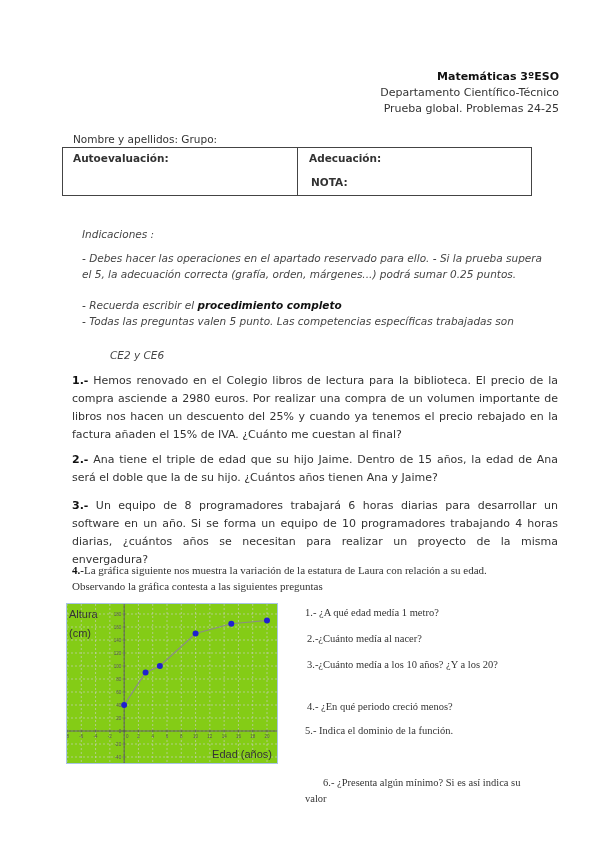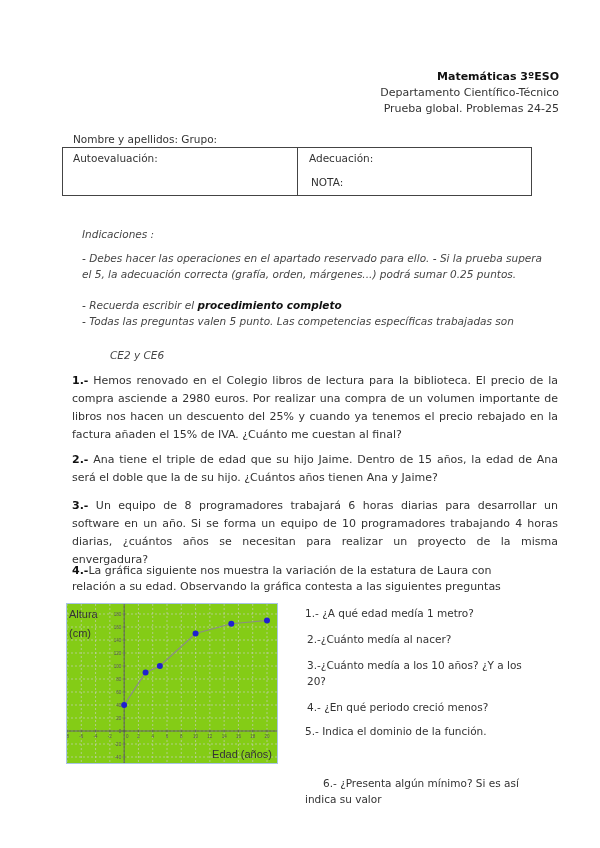--- a/index.html
+++ b/index.html
@@ -6,29 +6,29 @@
   body { width: 600px; height: 848px; position: relative; overflow: hidden;
          font-family: "DejaVu Sans", sans-serif; color: #222; }
   .abs { position: absolute; }
   .hdr { right: 41px; text-align: right; font-size: 11px; line-height: 16px; color: #333; }
   .hdr-title { top: 69px; font-weight: bold; color: #111; }
   .hdr-dept { top: 85px; }
   .hdr-test { top: 101px; margin-left: 36px; }
   .name-line { left: 73px; top: 133px; font-size: 10.5px; color: #333; }
   .info-box { left: 62px; top: 147px; width: 468px; height: 47px; border: 1.5px solid #444; }
   .info-box .divider { position: absolute; left: 234px; top: 0; bottom: 0; border-left: 1.5px solid #444; }
-  .info-box .cell-label { position: absolute; font-size: 10.5px; color: #333; }
+  .info-box .cell-label { position: absolute; font-size: 10.5px; color: #333; font-weight: bold; }
   .ind { left: 82px; font-size: 10.5px; line-height: 15.5px; font-style: italic; color: #444; width: 470px; }
   .ind b { font-weight: bold; color: #111; }
   .q { left: 72px; width: 486px; font-size: 11px; line-height: 18px; color: #333; text-align: justify; }
   .q .num { font-weight: bold; color: #111; }
-  .q4 { text-align: left; line-height: 15.5px; }
+  .q4 { text-align: left; line-height: 15.5px; font-family: Liberation Serif, serif; }
   .chart-box { left: 66px; top: 603px; width: 210px; height: 159px; border: 1px solid #a8c4e6; background: #84cc16; }
   .chart-box svg { position: absolute; left: 0; top: 0; }
-  .sq { left: 305px; font-size: 10.5px; line-height: 16px; color: #333; width: 240px; }
+  .sq { left: 305px; font-size: 10.5px; line-height: 16px; color: #333; width: 240px; font-family: Liberation Serif, serif; }
 </style>
 </head>
 <body>
 
 <div class="abs hdr hdr-title">Matemáticas 3ºESO</div>
 <div class="abs hdr hdr-dept">Departamento Científico-Técnico</div>
 <div class="abs hdr hdr-test">Prueba global. Problemas 24-25</div>
 
 <div class="abs name-line">Nombre y apellidos: Grupo:</div>
 <div class="abs info-box">

